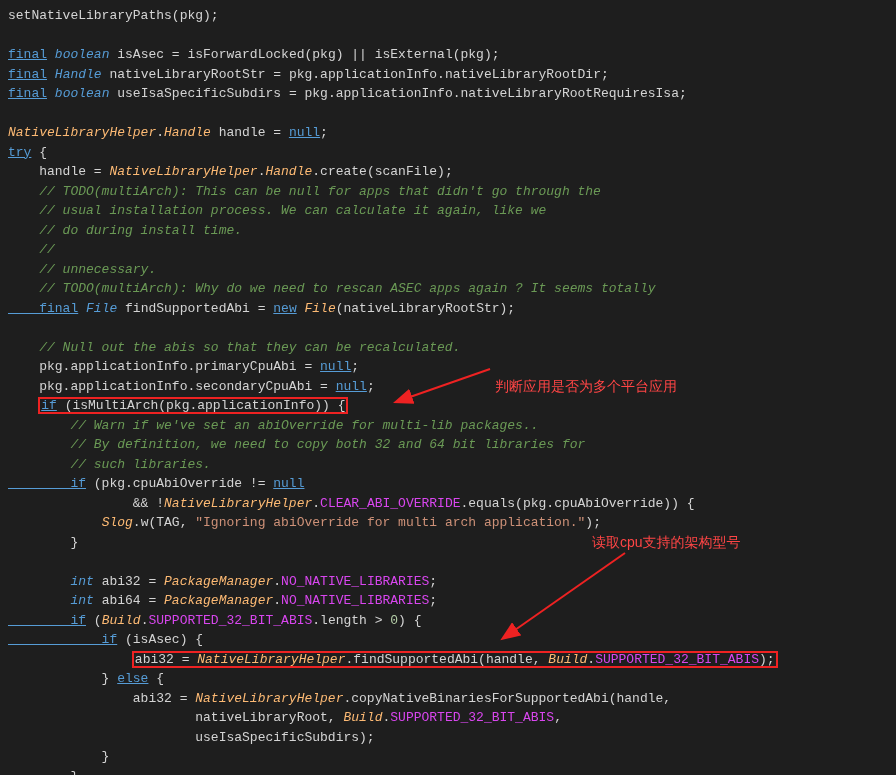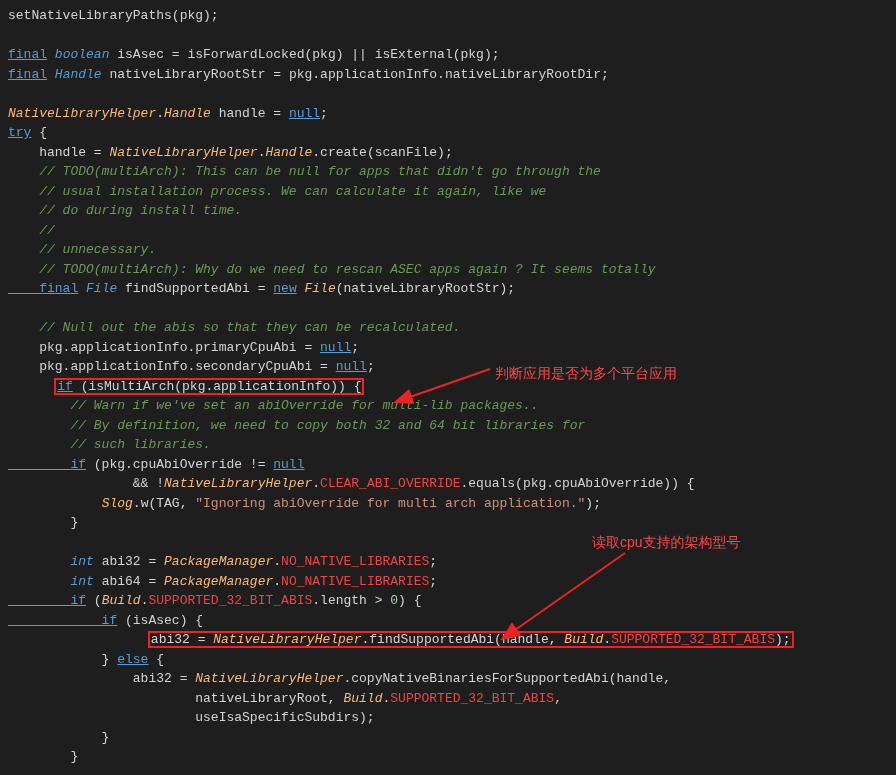--- a/index.html
+++ b/index.html
@@ -15,29 +15,28 @@
     overflow: hidden;
     position: relative;
   }
   .line { white-space: pre; position: relative; }
   .kw { color: #569cd6; text-decoration: underline; }
   .kw-i { color: #569cd6; font-style: italic; }
   .type { color: #569cd6; font-style: italic; }
   .str { color: #ce9178; }
   .cmt { color: #6a9955; font-style: italic; }
   .cls { color: #fdba74; font-style: italic; }
-  .const { color: #ef4444; }
+  .const { color: #d946ef; }
   .num { color: #b5cea8; }
 
   .red-box {
     outline: 2px solid #e22;
     outline-offset: -1px;
     display: inline;
     padding: 0 2px;
-    margin-left: 16px;
   }
   .annotation {
     position: absolute;
     color: #ff4545;
     font-size: 14px;
     font-family: 'Microsoft YaHei', sans-serif;
     white-space: nowrap;
     pointer-events: none;
   }
   svg.arrow {
@@ -47,20 +46,21 @@
   }
 </style>
 </head>
 <body>
 
 <div>
 <div class="line"><span>setNativeLibraryPaths(pkg);</span></div>
 <div class="line">&nbsp;</div>
 <div class="line"><span class="kw">final</span> <span class="type">boolean</span> <span>isAsec = isForwardLocked(pkg) || isExternal(pkg);</span></div>
 <div class="line"><span class="kw">final</span> <span class="type">Handle</span> <span>nativeLibraryRootStr = pkg.applicationInfo.nativeLibraryRootDir;</span></div>
+<div class="line"><span class="kw">final</span> <span class="type">boolean</span> <span>useIsaSpecificSubdirs = pkg.applicationInfo.nativeLibraryRootRequiresIsa;</span></div>
 <div class="line">&nbsp;</div>
 <div class="line"><span class="cls">NativeLibraryHelper</span>.<span class="cls">Handle</span> <span>handle = </span><span class="kw">null</span><span>;</span></div>
 <div class="line"><span class="kw">try</span><span> {</span></div>
 <div class="line"><span>    handle = </span><span class="cls">NativeLibraryHelper</span><span>.</span><span class="cls">Handle</span><span>.create(scanFile);</span></div>
 <div class="line"><span class="cmt">    // TODO(multiArch): This can be null for apps that didn't go through the</span></div>
 <div class="line"><span class="cmt">    // usual installation process. We can calculate it again, like we</span></div>
 <div class="line"><span class="cmt">    // do during install time.</span></div>
 <div class="line"><span class="cmt">    //</span></div>
 <div class="line"><span class="cmt">    // unnecessary.</span></div>
 <div class="line"><span class="cmt">    // TODO(multiArch): Why do we need to rescan ASEC apps again ? It seems totally</span></div>
@@ -84,21 +84,21 @@
 <div class="line"><span class="kw">            if</span><span> (isAsec) {</span></div>
 <div class="line">                <span class="red-box"><span>abi32 = </span><span class="cls">NativeLibraryHelper</span><span>.findSupportedAbi(handle, </span><span class="cls">Build</span><span>.</span><span class="const">SUPPORTED_32_BIT_ABIS</span><span>);</span></span></div>
 <div class="line"><span>            } </span><span class="kw">else</span><span> {</span></div>
 <div class="line"><span>                abi32 = </span><span class="cls">NativeLibraryHelper</span><span>.copyNativeBinariesForSupportedAbi(handle,</span></div>
 <div class="line"><span>                        nativeLibraryRoot, </span><span class="cls">Build</span><span>.</span><span class="const">SUPPORTED_32_BIT_ABIS</span><span>,</span></div>
 <div class="line"><span>                        useIsaSpecificSubdirs);</span></div>
 <div class="line"><span>            }</span></div>
 <div class="line"><span>        }</span></div>
 </div>
 
-<div class="annotation" style="left:495px; top:364px;font-family:Liberation Mono, monospace;">判断应用是否为多个平台应用</div>
+<div class="annotation" style="left:495px; top:376px;">判断应用是否为多个平台应用</div>
 <div class="annotation" style="left:592px; top:532px;">读取cpu支持的架构型号</div>
 
 <svg class="arrow" style="left:398px; top:367px;" width="100" height="40">
   <defs>
       <marker id="ah1" markerWidth="10" markerHeight="8" refX="1" refY="4" orient="auto">
         <polygon points="0 0, 10 4, 0 8" fill="#e22"></polygon>
       </marker>
     </defs>
   <line x1="92" y1="2" x2="12" y2="30" stroke="#e22" stroke-width="2" marker-end="url(#ah1)"></line>
 </svg>

